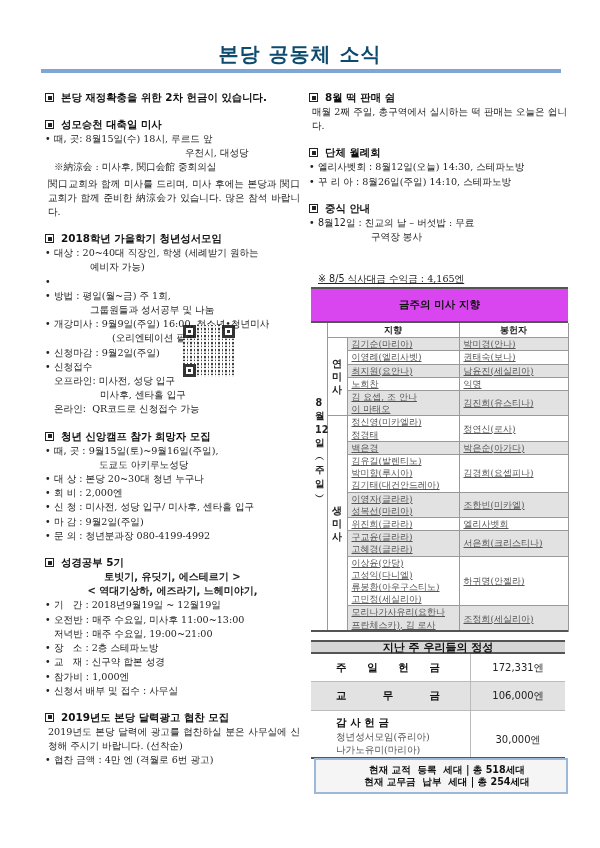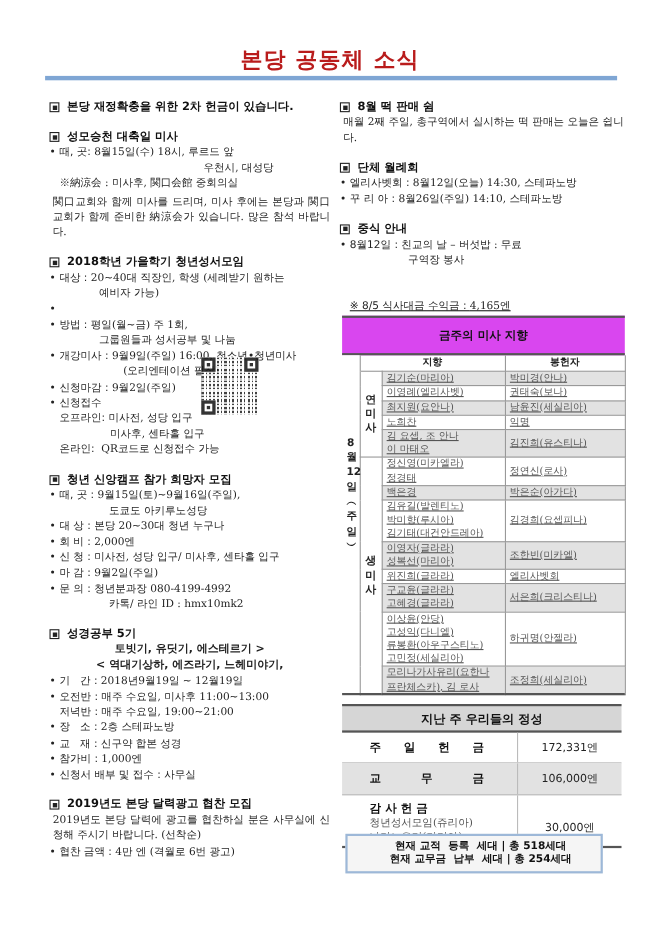--- a/index.html
+++ b/index.html
@@ -1,20 +1,20 @@
 <!DOCTYPE html>
 <html><head>
 <meta charset="utf-8">
 <style>
   * { box-sizing: border-box; margin: 0; padding: 0; }
   html, body { width: 600px; height: 848px; background: #ffffff; overflow: hidden; }
   body { position: relative; font-family: "DejaVu Serif", serif; color: #222; }
   .title {
     position: absolute; left: 0; top: 41px; width: 600px; text-align: center;
-    font-family: "DejaVu Sans", sans-serif; font-weight: bold; font-size: 20px; letter-spacing: 1px; color: #b91c1c;
+    font-family: "DejaVu Sans", sans-serif; font-weight: bold; font-size: 20px; letter-spacing: 1px; color: #0c4a6e;
   }
   .title-rule { position: absolute; left: 41px; top: 69px; width: 520px; height: 4px; background: #7fa6d4; }
 
   .col { position: absolute; font-size: 9.6px; line-height: 14.2px; }
   .col-left { left: 45px; top: 90px; width: 255px; }
   .col-right { left: 309px; top: 90px; width: 258px; }
 
   .sec { margin-bottom: 12px; }
   .h {
     font-family: "DejaVu Sans", sans-serif; font-weight: bold; font-size: 10.4px; line-height: 15px; color: #111;
@@ -57,34 +57,34 @@
     font-family: "DejaVu Sans", sans-serif; font-weight: bold; color: #222; text-align: center; font-size: 10px; line-height: 13px; border-top: none; background: #fff;
   }
   table.mt td.date { border-left: none; }
   table.mt tr.hdr td { font-family: "DejaVu Sans", sans-serif; font-weight: bold; color: #222; text-align: center; border-top: none; padding: 1px 0; }
   table.mt tr.g td.n, table.mt tr.g td.d { background: #e2e2e2; }
   table.mt td.n, table.mt td.d { border-left: 1px solid #999; text-decoration: underline; }
 
   
   .off { position: absolute; left: 311px; top: 640px; width: 254px; }
   .off-head {
-    height: 26px; background: #d6d6d6; border-top: 2px solid #555; border-bottom: 2px solid #555;
+    height: 14px; background: #d6d6d6; border-top: 2px solid #555; border-bottom: 2px solid #555;
     display: flex; align-items: center; justify-content: center;
     font-family: "DejaVu Sans", sans-serif; font-weight: bold; font-size: 11px; color: #111;
   }
   .off-row { display: flex; border-bottom: 1px solid #bbb; }
   .off-row.last { border-bottom: 2px solid #555; }
   .off-row.shade { background: #e2e2e2; }
   .off-l { width: 160px; padding-left: 25px; font-family: "DejaVu Sans", sans-serif; font-weight: bold; font-size: 10.5px; color: #111; border-right: 1px solid #bbb; }
   .off-r { flex: 1; text-align: left; font-family: "DejaVu Sans", sans-serif; font-size: 10px; color: #222; display: flex; align-items: center; justify-content: center; }
   .spread { display: flex; justify-content: space-between; padding-right: 30px; }
   .off-sub { font-family: "DejaVu Serif", serif; font-weight: normal; font-size: 9.6px; color: #555; line-height: 13px; }
 
   .box {
-    position: absolute; left: 314px; top: 758px; width: 234px; height: 36px;
+    position: absolute; left: 314px; top: 758px; width: 254px; height: 36px;
     border: 2px solid #9db8d8; background: #f5f5f5;
     font-family: "DejaVu Sans", sans-serif; font-weight: bold; font-size: 9.6px; color: #111; line-height: 12.5px;
     display: flex; flex-direction: column; justify-content: center; align-items: center; padding-left: 12px;
   }
   .box-line { white-space: pre; }
 </style>
 </head>
 <body>
 
 <div class="title">본당 공동체 소식</div>
@@ -172,21 +172,21 @@
         <span class="lab">신 청 : </span>
         <span>미사전, 성당 입구/ 미사후, 센타홀 입구</span>
       </div>
     <div class="li">
         <span class="bul">•</span>
         <span class="lab">마 감 : </span>
         <span>9월2일(주일)</span>
       </div>
     <div class="li">
         <span class="bul">•</span>
-        <div><span class="lab">문 의 : </span><span>청년분과장 080-4199-4992</span><div style="padding-left:45px">카톡/ 라인 ID : hmx10mk2</div></div>
+        <div><span class="lab">문 의 : </span><span>청년분과장 080-4199-4992</span></div>
       </div>
   </div>
 
   <div class="sec">
     <div class="h">
         <span class="sq"></span>
         <span>성경공부 5기</span>
       </div>
     <div class="center">토빗기, 유딧기, 에스테르기 &gt;</div>
     <div class="center">&lt; 역대기상하, 에즈라기, 느헤미야기,</div>

